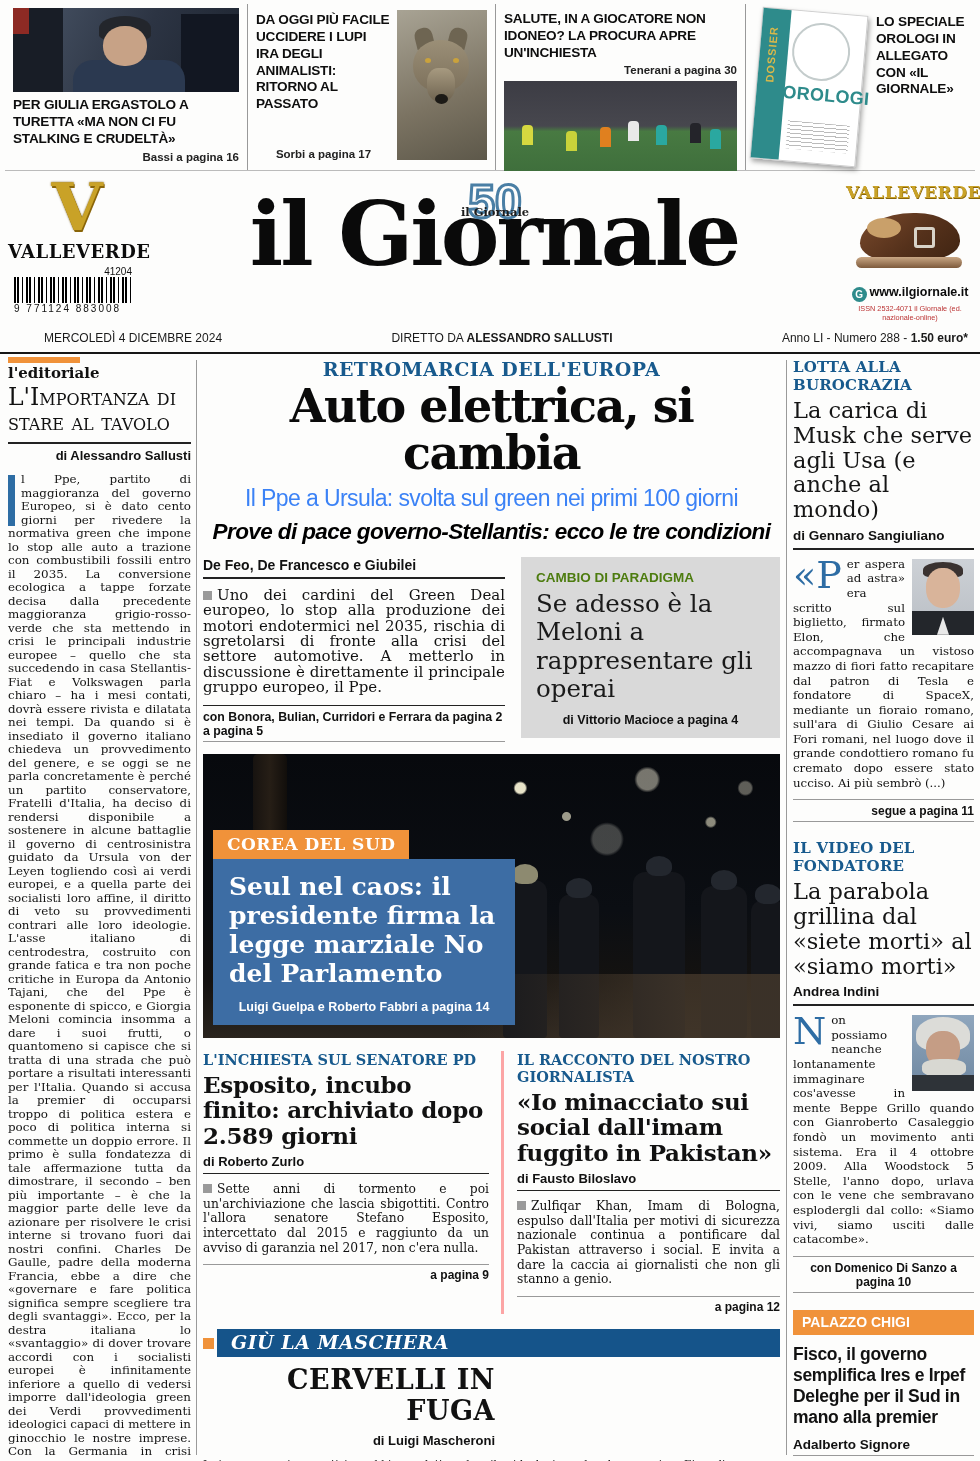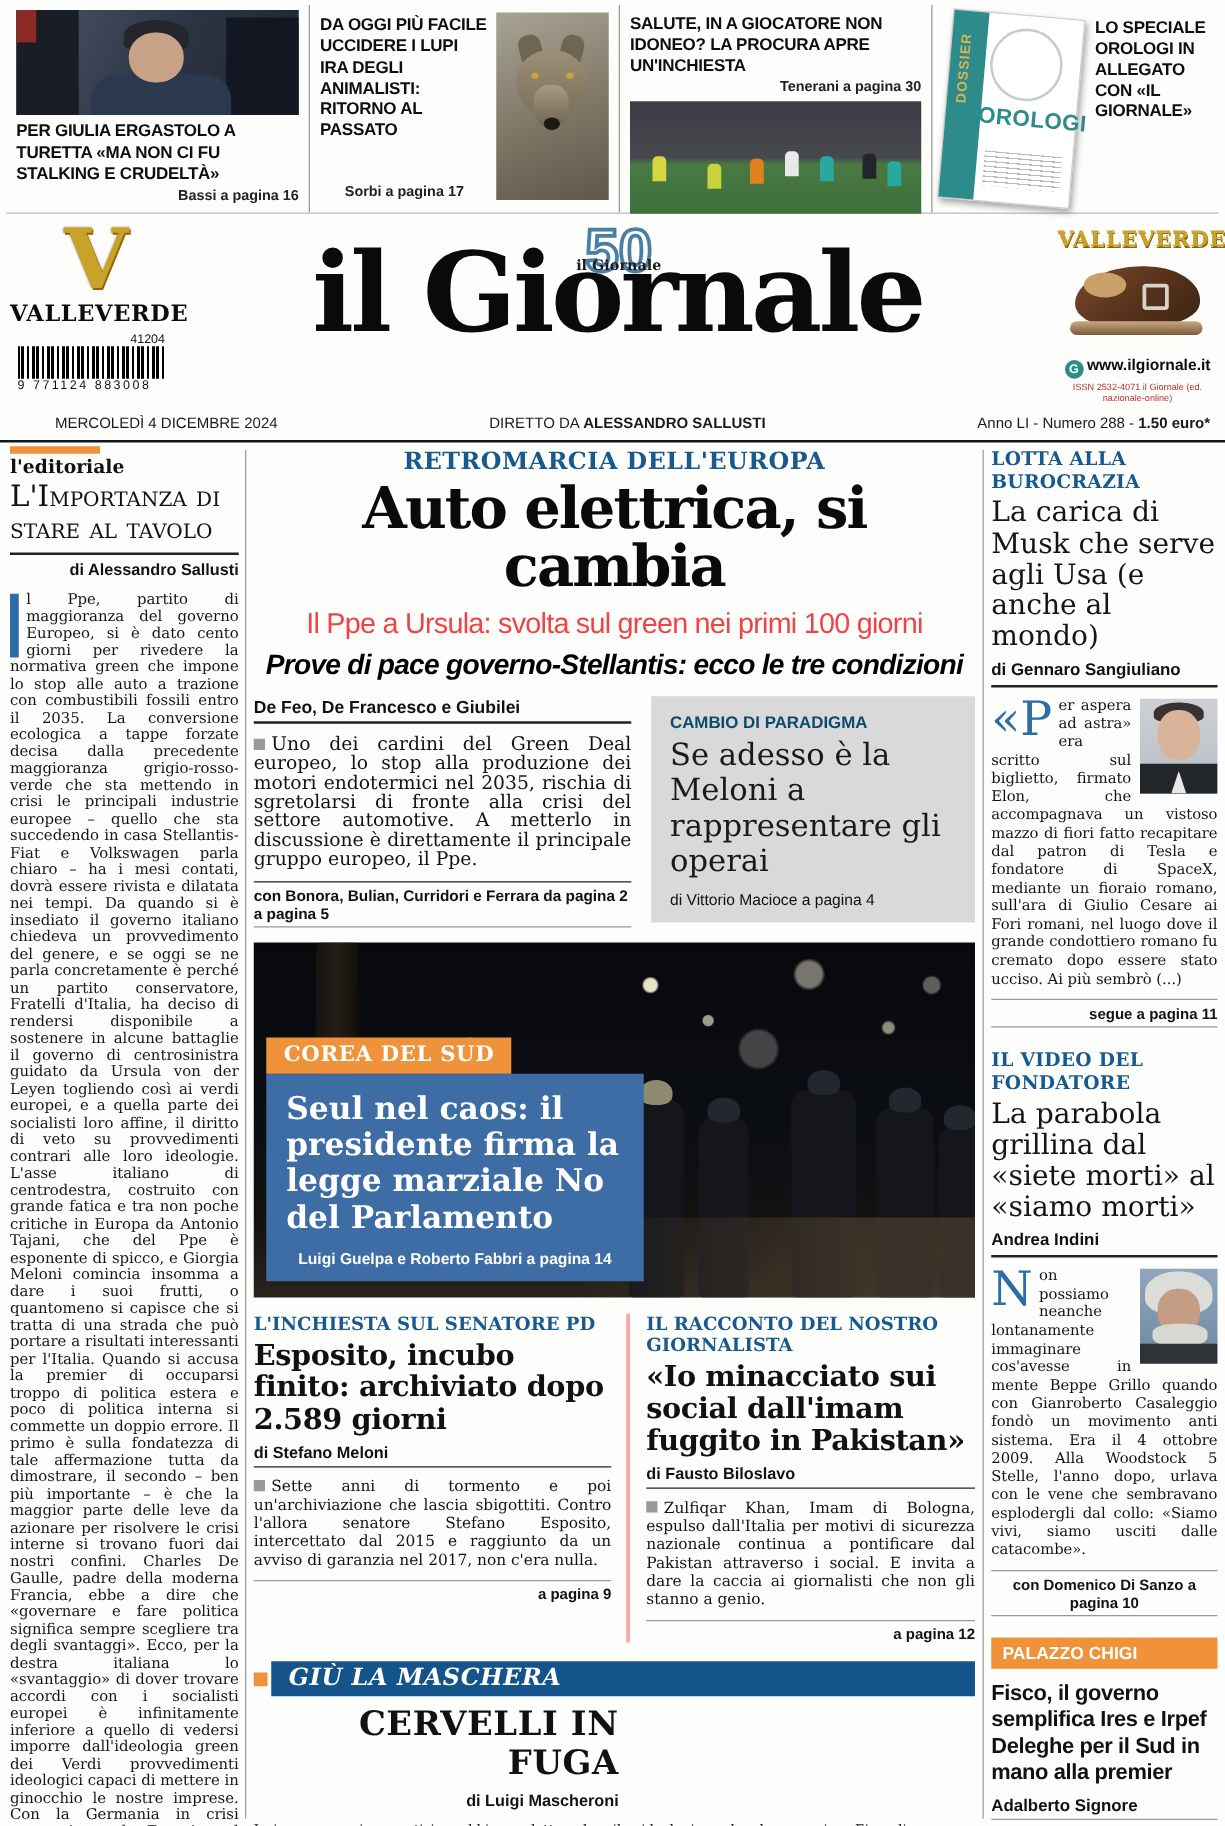--- a/index.html
+++ b/index.html
@@ -77,32 +77,32 @@
   .edit-label{font-weight:bold;font-size:15px;margin-top:1px;}
   .edit-title{font-variant:small-caps;font-size:23.5px;line-height:1.05;border-bottom:2px solid #222;padding:3px 0 8px;}
   .edit-by{text-align:right;font-family:"Liberation Sans",sans-serif;font-weight:bold;font-size:13px;padding:4px 0 2px;}
   .edit-body{margin-top:8px;font-size:11.9px;line-height:13.5px;text-align:justify;color:#141414;}
   .dropbar{float:left;width:7px;height:51px;background:#2e6da4;margin:2px 6px 0 0;}
 
   
   .main{position:absolute;left:203px;top:358px;width:577px;}
   .kicker-main{text-align:center;color:#185a8d;font-weight:bold;font-size:19px;letter-spacing:0.4px;}
   .h1{text-align:center;font-weight:bold;font-size:46px;letter-spacing:-1.5px;line-height:1.02;margin-top:3px;color:#0a0a0a;}
-  .deck{text-align:center;font-family:"Liberation Sans",sans-serif;font-size:23px;color:#ef4444;margin-top:8px;letter-spacing:-0.6px;}
+  .deck{text-align:center;font-family:"Liberation Sans",sans-serif;font-size:23px;color:#3b82f6;margin-top:8px;letter-spacing:-0.6px;}
   .subdeck{text-align:center;font-family:"Liberation Sans",sans-serif;font-weight:bold;font-style:italic;font-size:22.5px;color:#000;margin-top:7px;letter-spacing:-0.6px;}
   .lead-row{display:flex;margin-top:12px;}
   .lead-left{width:302px;}
   .byline{font-family:"Liberation Sans",sans-serif;font-weight:bold;font-size:14px;border-bottom:2px solid #222;padding-bottom:4px;}
   .lead-body{font-size:15px;line-height:15.4px;text-align:justify;margin-top:9px;}
   .sq{display:inline-block;width:9px;height:9px;background:#9a9a9a;margin-right:5px;}
   .lead-foot{border-top:1.5px solid #222;margin-top:9px;padding:4px 0 3px;font-family:"Liberation Sans",sans-serif;font-weight:bold;font-size:12.3px;border-bottom:1px solid #999;}
   .paradigma{margin-left:16px;flex:1;background:#d9d9d9;padding:13px 15px 11px;align-self:flex-start;}
-  .par-kicker{color:#0c4a6e;font-family:"Liberation Sans",sans-serif;font-weight:bold;font-size:13.5px;}
+  .par-kicker{color:#4d7c0f;font-family:"Liberation Sans",sans-serif;font-weight:bold;font-size:13.5px;}
   .par-title{font-size:24.5px;line-height:1.16;margin-top:5px;color:#1a1a1a;}
-  .par-by{text-align:left;font-family:"Liberation Sans",sans-serif;font-weight:normal;font-size:12.5px;margin-top:10px;}
+  .par-by{text-align:center;font-family:"Liberation Sans",sans-serif;font-weight:bold;font-size:12.5px;margin-top:10px;}
 
   
   .mainphoto{position:relative;margin-top:12px;height:284px;background:linear-gradient(180deg,#07090d 0%,#0b0e13 55%,#141210 80%,#2a241e 100%);overflow:hidden;}
   .lights{position:absolute;inset:0;background:
     radial-gradient(circle at 12% 16%, rgba(250,240,200,.75) 0 4px, transparent 5px),
     radial-gradient(circle at 30% 28%, rgba(240,230,190,.45) 0 3px, transparent 4px),
     radial-gradient(circle at 55% 12%, rgba(255,250,220,.9) 0 5px, transparent 7px),
     radial-gradient(circle at 63% 22%, rgba(255,250,220,.6) 0 4px, transparent 5px),
     radial-gradient(circle at 77% 9%, rgba(230,225,205,.5) 0 10px, transparent 13px),
     radial-gradient(circle at 88% 24%, rgba(250,245,215,.55) 0 4px, transparent 6px),
@@ -324,21 +324,21 @@
           <div class="bt">Seul nel caos: il presidente firma la legge marziale No del Parlamento</div>
           <div class="bb">Luigi Guelpa e Roberto Fabbri a pagina 14</div>
         </div>
       </div>
     </div>
 
     <div class="arts">
       <div class="art1">
         <div class="art-kicker">L'INCHIESTA SUL SENATORE PD</div>
         <div class="art-h">Esposito, incubo finito: archiviato dopo 2.589 giorni</div>
-        <div class="art-by">di Stefano Meloni</div>
+        <div class="art-by">di Roberto Zurlo</div>
         <div class="art-body">
           <span class="sq"></span><span>Sette anni di tormento e poi un'archiviazione che lascia sbigottiti. Contro l'allora senatore Stefano Esposito, intercettato dal 2015 e raggiunto da un avviso di garanzia nel 2017, non c'era nulla.</span>
         </div>
         <div class="art-foot">a pagina 9</div>
       </div>
       <div class="art2">
         <div class="art-kicker">IL RACCONTO DEL NOSTRO GIORNALISTA</div>
         <div class="art-h">«Io minacciato sui social dall'imam fuggito in Pakistan»</div>
         <div class="art-by">di Fausto Biloslavo</div>
         <div class="art-body">

